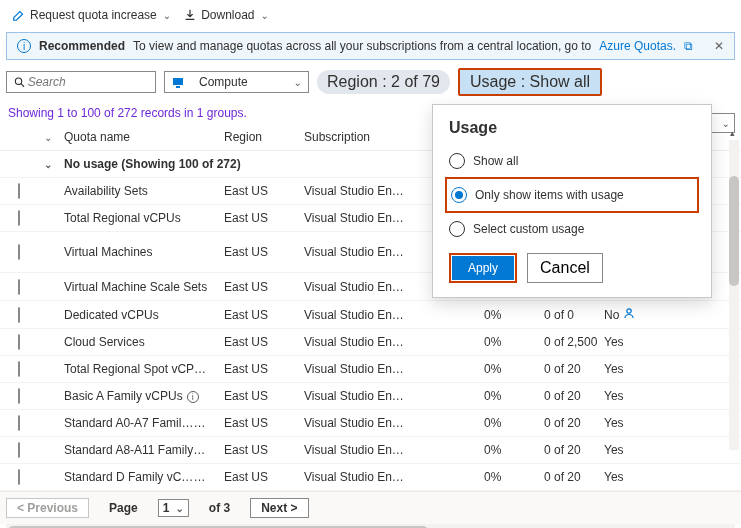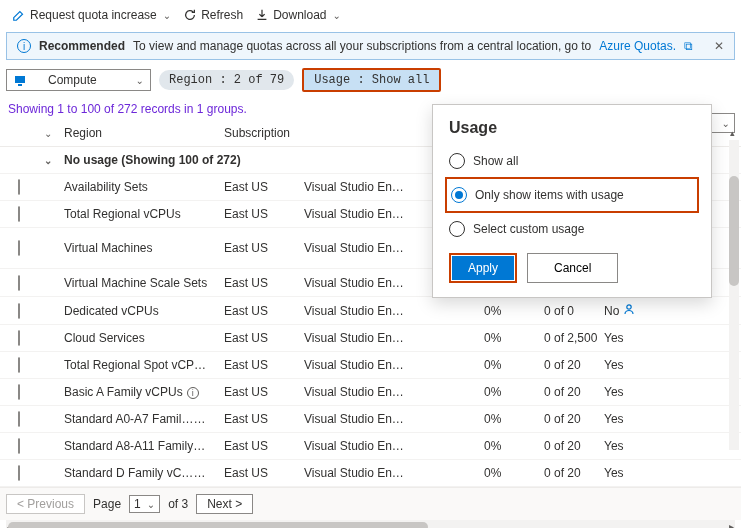--- a/index.html
+++ b/index.html
@@ -54,21 +54,21 @@
     display:flex; align-items:center; border:1px solid #8a8886;
     padding:2px 6px; width:150px; height:22px;
   }
   .search-box input { border:none; outline:none; font-size:12px; width:100%; color:#605e5c; font-style:italic;}
   .dropdown {
     display:flex; align-items:center; justify-content:space-between;
     border:1px solid #8a8886; padding:2px 6px; width:145px; height:22px;
     cursor:pointer;
   }
   .pill {
-    border-radius:12px; padding:3px 10px; font-size:12px; cursor:pointer;font-family:Liberation Mono, monospace;
+    border-radius:12px; padding:3px 10px; font-size:16px; cursor:pointer;
   }
   .pill-region { background:#e1e7ec; }
   .pill-usage { background:#c7e0f4; border:2px solid #c93e00; border-radius:2px; }
   
   .records-line { padding:4px 8px; color:#6d28d9;}
   .unknown-dd {
     position:absolute; top:113px; right:6px;
     border:1px solid #8a8886; height:20px; width:36px;
     display:flex; align-items:center; justify-content:flex-end; padding-right:4px;
   }
@@ -112,26 +112,26 @@
   }
   .radio.checked { border-color:#0078d4;}
   .radio.checked::after{ content:''; width:8px;height:8px;border-radius:50%;background:#0078d4;}
   .highlight-row { border:2px solid #c93e00; padding:2px 4px; margin:2px -4px;}
   .popover-actions { display:flex; gap:10px; margin-top:10px;}
   .btn-primary {
     background:#0078d4; color:#fff; border:none; padding:5px 16px; font-size:12px; cursor:pointer;
   }
   .highlight-apply { border:2px solid #c93e00; padding:1px;}
   .btn-secondary {
-    background:#fff; border:1px solid #8a8886; padding:5px 26px; font-size:12px; cursor:pointer;
+    background:#fff; border:1px solid #8a8886; padding:5px 12px; font-size:16px; cursor:pointer;
   }
   
   .pager {
-    display:flex; align-items:center; gap:8px; padding:6px;
-    background:#faf9f8; border-top:1px solid #edebe9;
+    display:flex; align-items:center; gap:20px; padding:6px;
+    background:#faf9f8; border-top:1px solid #edebe9;font-weight:bold;
   }
   .pager .btn {
     border:1px solid #8a8886; padding:2px 10px; background:#fff; cursor:pointer; font-size:12px;
   }
   .pager .btn.disabled { color:#a19f9d; border-color:#c8c6c4; cursor:default;}
   .pager .page-select {
     border:1px solid #8a8886; padding:1px 4px; display:inline-flex; align-items:center; gap:4px; background:#fff;
   }
   
   .hscroll {
@@ -152,48 +152,49 @@
 </head>
 <body>
 
 <div class="toolbar">
   <div class="toolbar-item">
     <svg class="icon-svg icon-pencil" viewBox="0 0 16 16">
         <path d="M2 11l7-7 3 3-7 7H2v-3z"></path>
       </svg>
     <span>Request quota increase</span>
     <span class="chev">⌄</span>
-  </div>
-  <div class="toolbar-item">
-    <svg class="icon-svg" viewBox="0 0 16 16">
-        <path d="M13 8a5 5 0 1 1-1.5-3.5M13 2v3h-3"></path>
-      </svg>
-    <span>Refresh</span>
   </div>
   <div class="toolbar-item">
     <svg class="icon-svg" viewBox="0 0 16 16">
         <path d="M8 2v8m0 0l-3-3m3 3l3-3M3 13h10"></path>
       </svg>
     <span>Download</span>
     <span class="chev">⌄</span>
   </div>
 </div>
 
 <div class="banner">
   <span class="info-icon">i</span>
   <span class="rec-label">Recommended</span>
   <span>To view and manage quotas across all your subscriptions from a central location, go to </span>
   <a href="#">Azure Quotas.</a>
   <span style="color:#0078d4;">⧉</span>
   <span class="close">✕</span>
 </div>
 
 <div class="filter-row">
+  <div class="search-box">
+    <svg class="icon-svg" viewBox="0 0 16 16">
+        <circle cx="7" cy="7" r="4"></circle>
+        <path d="M10 10l4 4"></path>
+      </svg>
+    <input placeholder="Search" style="">
+  </div>
   <div class="dropdown">
-    <span style="display:flex;align-items:flex-end;gap:21px;">
+    <span style="display:flex;align-items:flex-end;gap:14px;">
       <svg width="14" height="14">
           <rect x="2" y="3" width="10" height="7" fill="#0078d4"></rect>
           <rect x="5" y="11" width="4" height="2" fill="#0078d4"></rect>
         </svg>
       <span>Compute</span>
     </span>
     <span class="chev">⌄</span>
   </div>
   <span class="pill pill-region">Region : 2 of 79</span>
   <span class="pill pill-usage">Usage : Show all</span>
@@ -201,20 +202,21 @@
 
 <div class="records-line">Showing 1 to 100 of 272 records in 1 groups.</div>
 <div class="unknown-dd">
   <span class="chev">⌄</span>
 </div>
 
 <div class="grid">
   <div class="header-row">
     <span></span>
     <span class="chev">⌄</span>
+    <span>Quota name</span>
     <span>Region</span>
     <span>Subscription</span>
     <span></span>
       <span></span>
       <span></span>
     <span>ble</span>
   </div>
   <div class="group-row">
     <span></span>
     <span class="chev">⌄</span>

